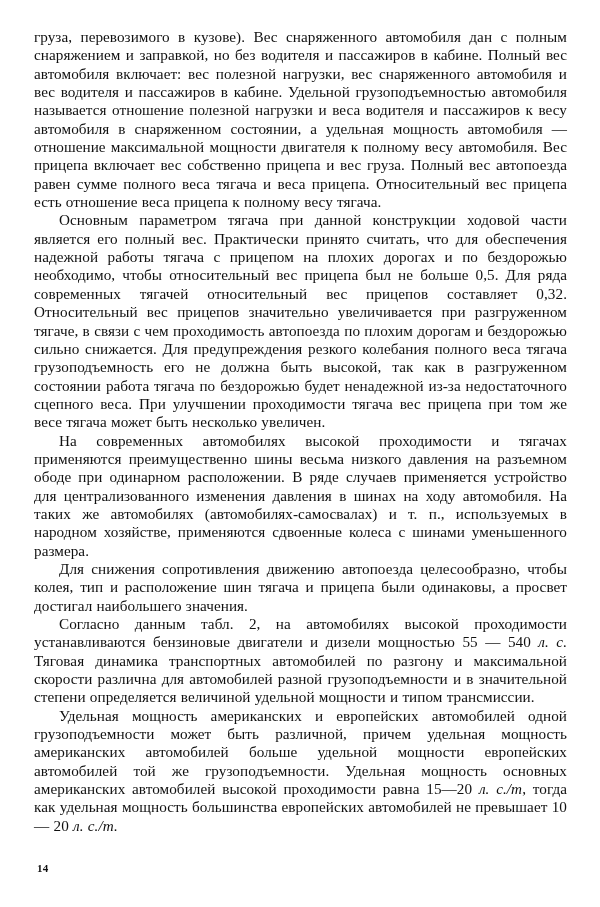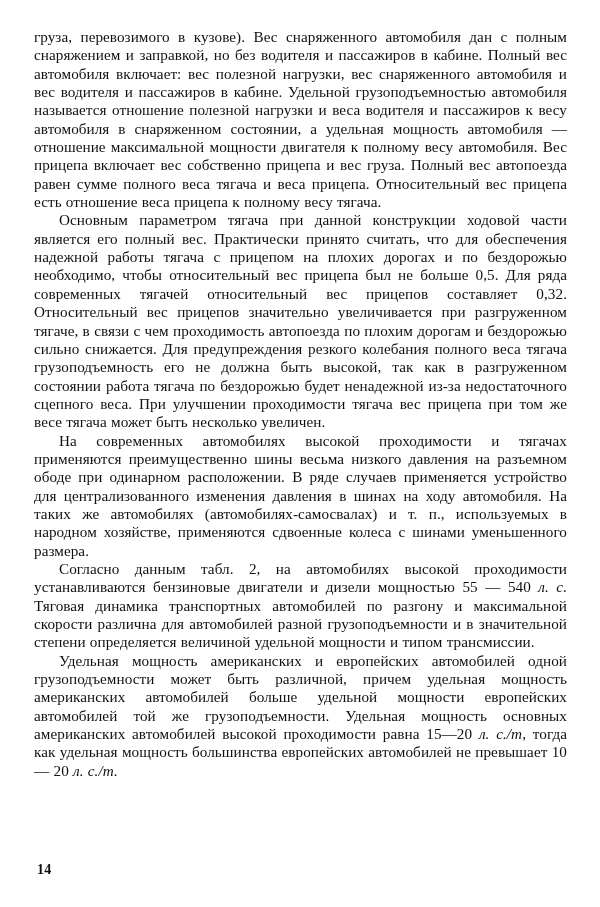--- a/index.html
+++ b/index.html
@@ -42,40 +42,41 @@
   p.para.no-indent {
     text-indent: 0;
   }
   
   p.para i, p.para em {
   }
   #folio {
     position: absolute;
     left: 37px;
     top: 862px;
-    font-size: 14px;
+    font-size: 11px;
     font-weight: bold;
     font-family: "Liberation Serif", "DejaVu Serif", serif;
     color: #101010;
     letter-spacing: 0.3px;
   }
 </style>
 </head>
 <body>
 
 <div id="page">
 
   <div id="text-column">
 
     <p class="para no-indent">груза, перевозимого в кузове). Вес снаряженного автомобиля дан с полным снаряжением и заправкой, но без водителя и пассажиров в кабине. Полный вес автомобиля включает: вес полезной нагруз­ки, вес снаряженного автомобиля и вес водителя и пассажиров в кабине. Удельной грузоподъемностью автомобиля называется от­ношение полезной нагрузки и веса водителя и пассажиров к весу автомобиля в снаряженном состоянии, а удельная мощность авто­мобиля — отношение максимальной мощности двигателя к полному весу автомобиля. Вес прицепа включает вес собственно прицепа и вес груза. Полный вес автопоезда равен сумме полного веса тягача и веса прицепа. Относительный вес прицепа есть отношение веса прицепа к полному весу тягача.</p>
 
     <p class="para">Основным параметром тягача при данной конструкции ходовой части является его полный вес. Практически принято считать, что для обеспечения надежной работы тягача с прицепом на плохих дорогах и по бездорожью необходимо, чтобы относительный вес прицепа был не больше 0,5. Для ряда современных тягачей относи­тельный вес прицепов составляет 0,32. Относительный вес прице­пов значительно увеличивается при разгруженном тягаче, в связи с чем проходимость автопоезда по плохим дорогам и бездорожью сильно снижается. Для предупреждения резкого колебания полного веса тягача грузоподъемность его не должна быть высокой, так как в разгруженном состоянии работа тягача по бездорожью будет ненадежной из-за недостаточного сцепного веса. При улучшении проходимости тягача вес прицепа при том же весе тягача может быть несколько увеличен.</p>
 
     <p class="para">На современных автомобилях высокой проходимости и тягачах применяются преимущественно шины весьма низкого давления на разъемном ободе при одинарном расположении. В ряде случаев применяется устройство для централизованного изменения давления в шинах на ходу автомобиля. На таких же автомобилях (автомо­билях-самосвалах) и т. п., используемых в народном хозяйстве, применяются сдвоенные колеса с шинами уменьшенного размера.</p>
 
+    <p class="para">Для снижения сопротивления движению автопоезда целесооб­разно, чтобы колея, тип и расположение шин тягача и прицепа бы­ли одинаковы, а просвет достигал наибольшего значения.</p>
 
     <p class="para"><span>Согласно данным табл. 2, на автомобилях высокой проходимости устанавливаются бензиновые двигатели и дизели мощностью 55 — 540 </span><i>л. с.</i><span> Тяговая динамика транспортных автомобилей по разгону и максимальной скорости различна для автомобилей раз­ной грузоподъемности и в значительной степени определяется вели­чиной удельной мощности и типом трансмиссии.</span></p>
 
     <p class="para"><span>Удельная мощность американских и европейских автомобилей одной грузоподъемности может быть различной, причем удельная мощность американских автомобилей больше удельной мощности европейских автомобилей той же грузоподъемности. Удельная мощность основных американских автомобилей высокой проходи­мости равна 15—20 </span><i>л. с./т</i><span>, тогда как удельная мощность боль­шинства европейских автомобилей не превышает 10 — 20 </span><i>л. с./т.</i></p>
 
   </div>
 
   <div id="folio">14</div>
 
 </div>

